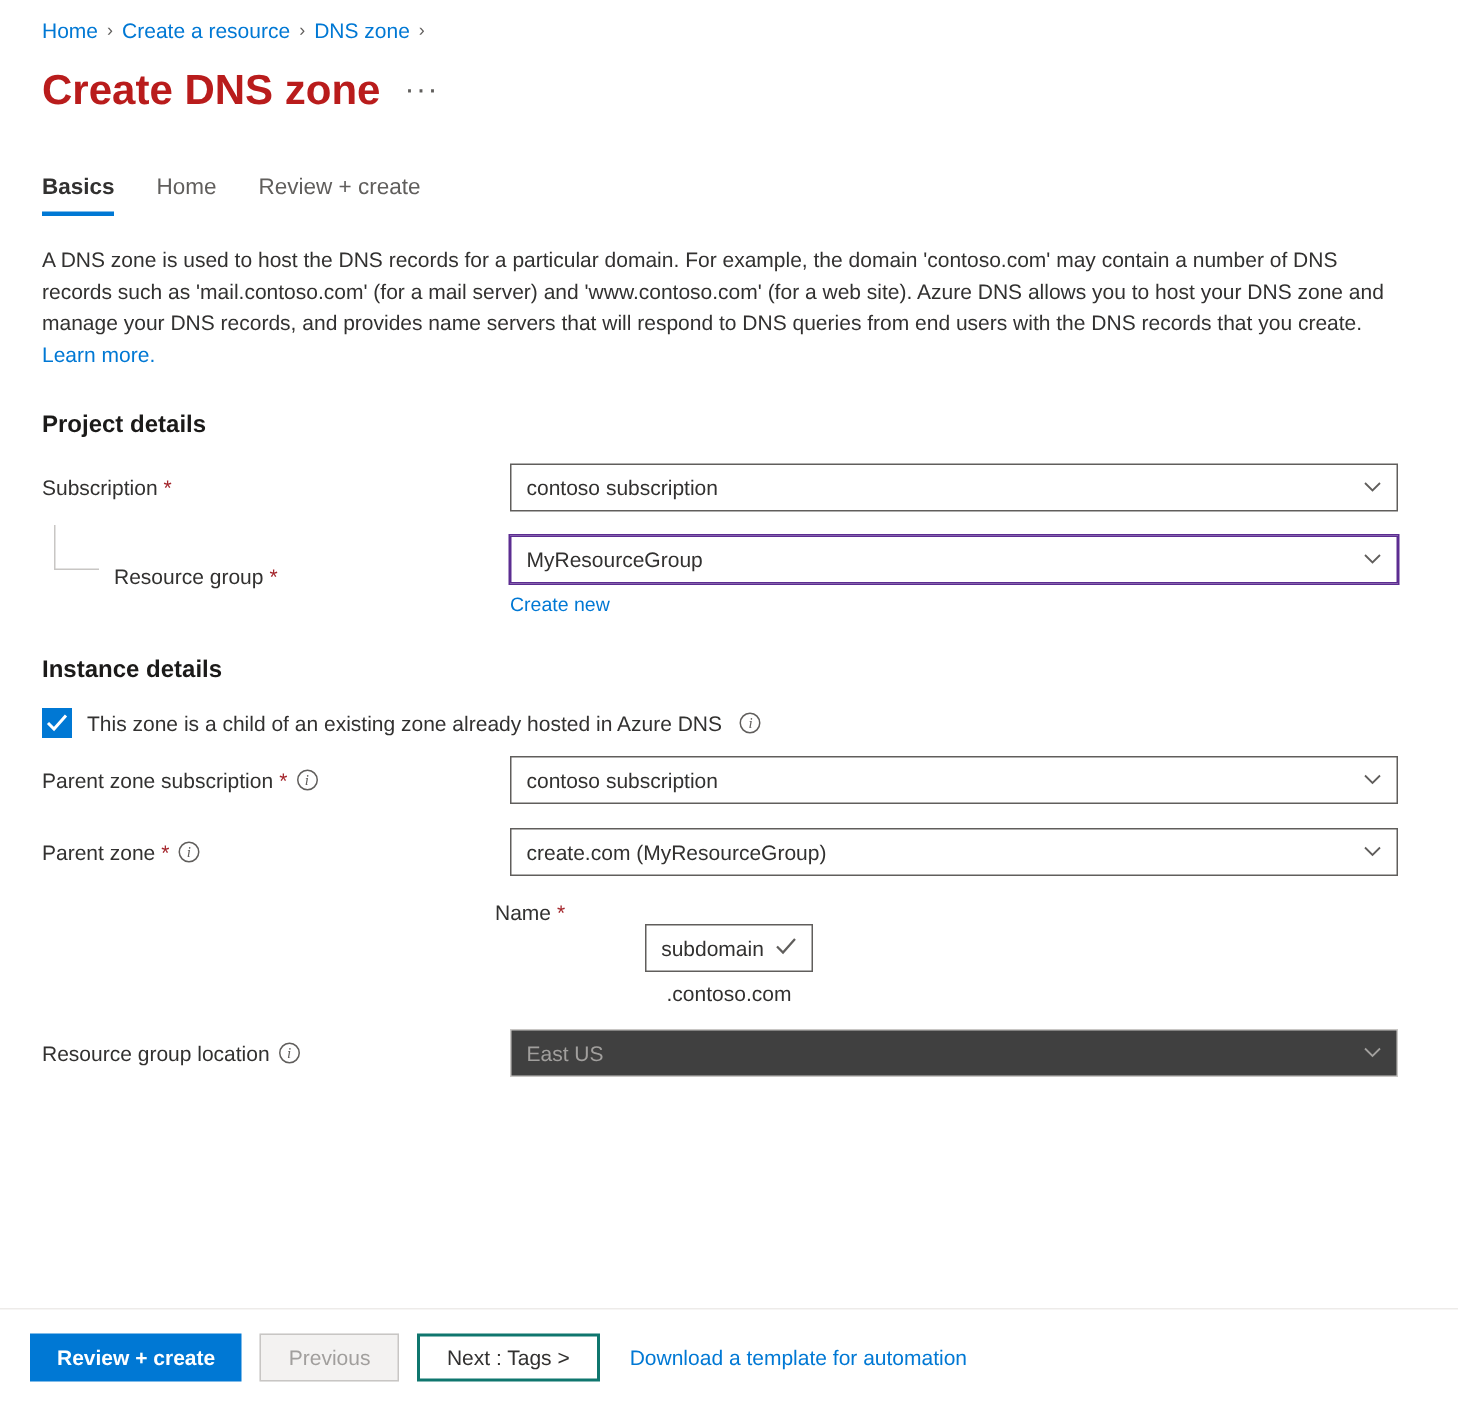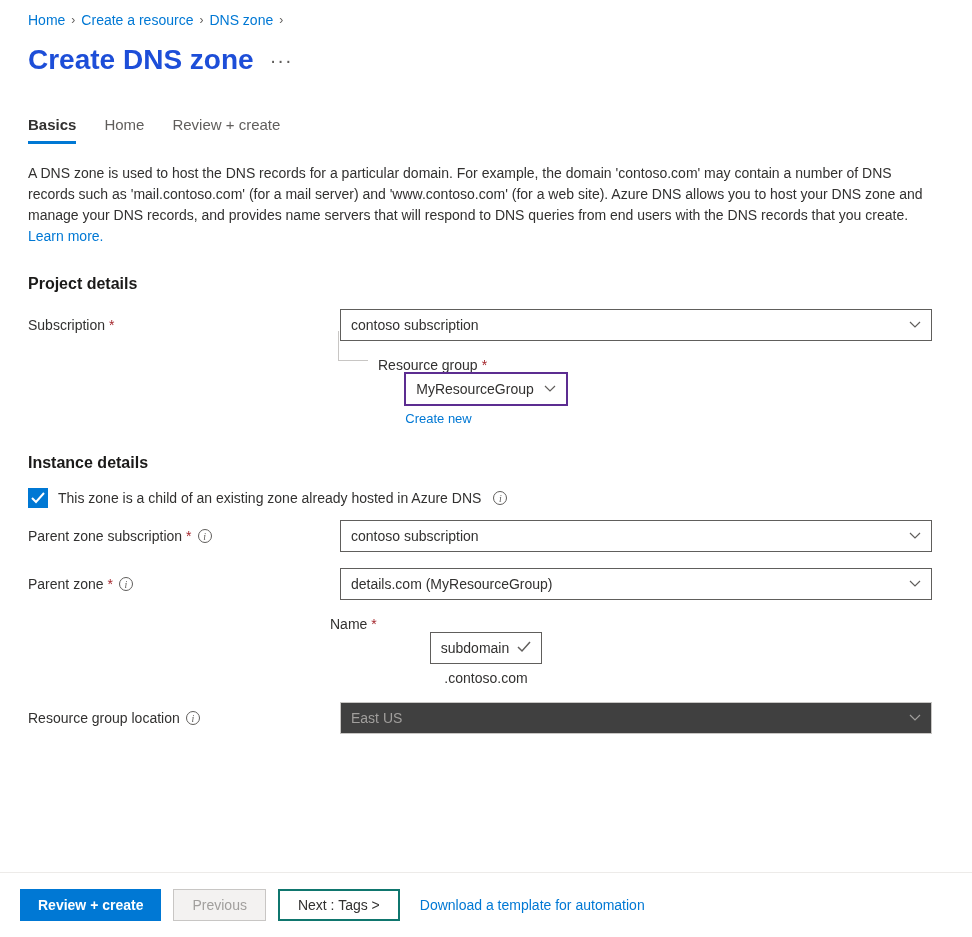--- a/index.html
+++ b/index.html
@@ -37,21 +37,21 @@
     }
     .page-title-row {
       display: flex;
       align-items: center;
       gap: 16px;
       margin-bottom: 40px;
     }
     .page-title {
       font-size: 28px;
       font-weight: 600;
-      color: #1d4ed8;
+      color: #b91c1c;
     }
     .title-dots {
       color: #605e5c;
       font-size: 20px;
       letter-spacing: 1px;
       cursor: pointer;
     }
     .tabs {
       display: flex;
       gap: 28px;
@@ -301,21 +301,21 @@
         <span>contoso subscription</span>
         <span class="chevron">
           <svg width="12" height="8" viewBox="0 0 12 8">
               <path d="M1 1 L6 6 L11 1" stroke="#605e5c" stroke-width="1.2" fill="none"></path>
             </svg>
         </span>
       </div>
     </div>
   </div>
 
-  <div class="field-row" style="margin-bottom:4px;flex-direction:column;">
+  <div class="field-row" style="margin-bottom:4px;">
     <div class="field-label indented">
       <span class="indent-line"></span>
       <span>Resource group</span>
       <span class="required">*</span>
     </div>
     <div class="field-control">
       <div class="select-box focused">
         <span>MyResourceGroup</span>
         <span class="chevron">
           <svg width="12" height="8" viewBox="0 0 12 8">
@@ -360,21 +360,21 @@
   </div>
 
   <div class="field-row">
     <div class="field-label">
       <span>Parent zone</span>
       <span class="required">*</span>
       <span class="info-icon">i</span>
     </div>
     <div class="field-control">
       <div class="select-box">
-        <span>details.com (MyResourceGroup)</span>
+        <span>create.com (MyResourceGroup)</span>
         <span class="chevron">
           <svg width="12" height="8" viewBox="0 0 12 8">
               <path d="M1 1 L6 6 L11 1" stroke="#605e5c" stroke-width="1.2" fill="none"></path>
             </svg>
         </span>
       </div>
     </div>
   </div>
 
   <div class="field-row" style="margin-bottom:4px;flex-direction:column;">

